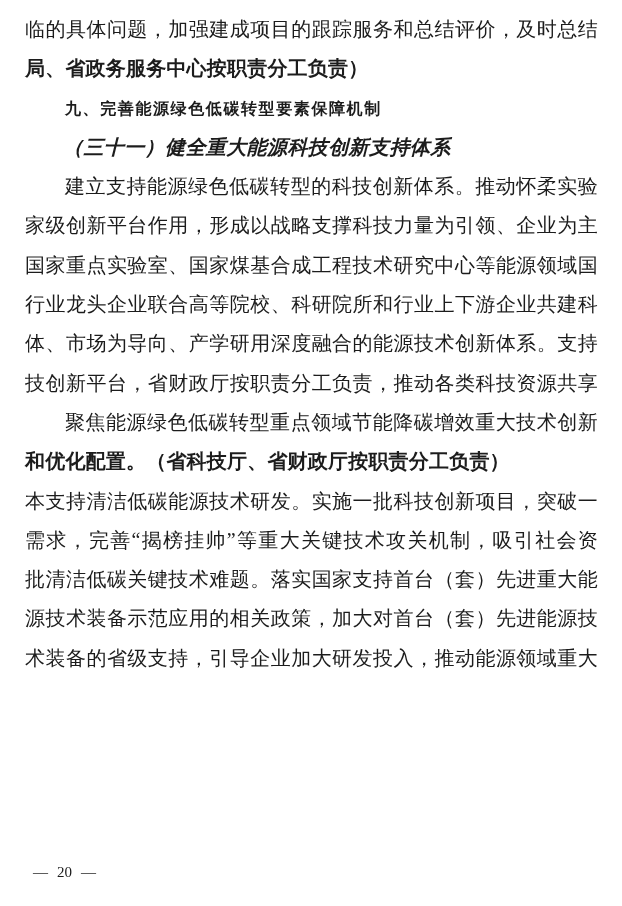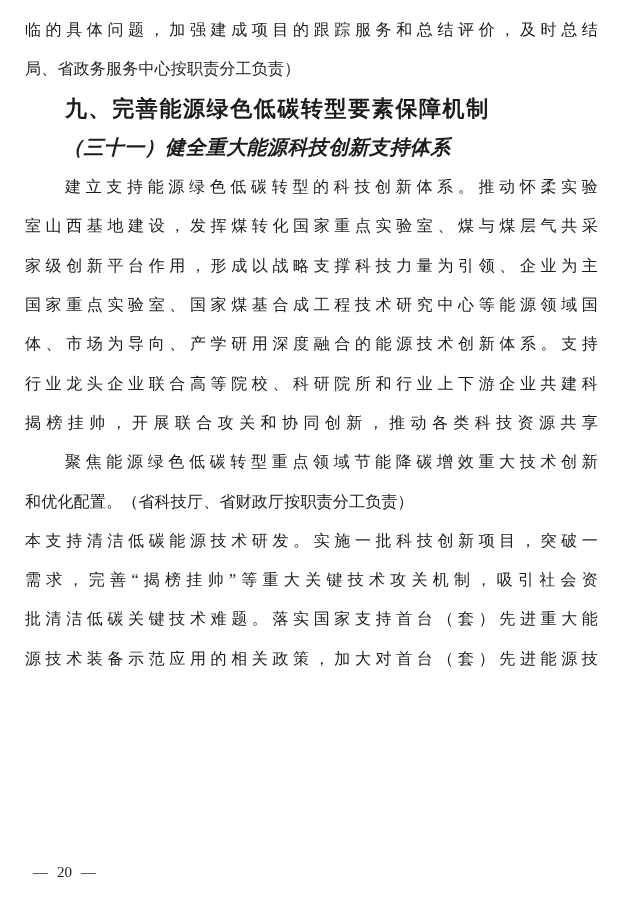--- a/index.html
+++ b/index.html
@@ -17,37 +17,38 @@
   }
   .content {
     position: absolute;
     left: 25px;
     top: 10px;
     width: 573px;
   }
   .line {
     height: 39.3px;
     line-height: 39.3px;
-    font-size: 16px;
+    font-size: 20px;
     text-align: justify;
     text-align-last: justify;
     white-space: nowrap;
     letter-spacing: 0.2px;
   }
   .line.last {
     text-align: center;
     text-align-last: left;
+    font-weight: bold;
   }
   .line.indent {
     padding-left: 40px;
   }
   .heading1 {
     font-family: "Liberation Sans", "DejaVu Sans", sans-serif;
     font-weight: bold;
-    font-size: 22px;
+    font-size: 16px;
     letter-spacing: 1.6px;
     text-align: left;
     text-align-last: left;
     padding-left: 40px;
   }
   .heading2 {
     font-family: Liberation Sans, sans-serif;
     font-weight: bold;
     font-style: italic;
     font-size: 20px;
@@ -77,32 +78,32 @@
 <div class="content">
 
   <div class="line">临的具体问题，加强建成项目的跟踪服务和总结评价，及时总结</div>
   <div class="line last">局、省政务服务中心按职责分工负责）</div>
 
   <div class="line heading1">九、完善能源绿色低碳转型要素保障机制</div>
 
   <div class="line heading2">（三十一）健全重大能源科技创新支持体系</div>
 
   <div class="line indent">建立支持能源绿色低碳转型的科技创新体系。推动怀柔实验</div>
-  <div class="line">室山西基地建设，发挥煤转化国家重点实验室、煤与煤层气共采</div>
   <div class="line">家级创新平台作用，形成以战略支撑科技力量为引领、企业为主</div>
   <div class="line">国家重点实验室、国家煤基合成工程技术研究中心等能源领域国</div>
+  <div class="line">行业龙头企业联合高等院校、科研院所和行业上下游企业共建科</div>
   <div class="line">体、市场为导向、产学研用深度融合的能源技术创新体系。支持</div>
-  <div class="line">行业龙头企业联合高等院校、科研院所和行业上下游企业共建科</div>
-  <div class="line">揭榜挂帅，开展联合攻关和协同创新，推动各类科技资源共享</div>
+  <div class="line">技创新平台，省财政厅按职责分工负责，推动各类科技资源共享</div>
   <div class="line indent">聚焦能源绿色低碳转型重点领域节能降碳增效重大技术创新</div>
 
   <div class="line last">和优化配置。（省科技厅、省财政厅按职责分工负责）</div>
   <div class="line">本支持清洁低碳能源技术研发。实施一批科技创新项目，突破一</div>
   <div class="line">需求，完善“揭榜挂帅”等重大关键技术攻关机制，吸引社会资</div>
   <div class="line">批清洁低碳关键技术难题。落实国家支持首台（套）先进重大能</div>
   <div class="line">源技术装备示范应用的相关政策，加大对首台（套）先进能源技</div>
+  <div class="line">术装备的省级支持，引导企业加大研发投入，推动能源领域重大</div>
 </div>
 
 <div class="footer">
   <span class="dash">—</span>
   <span>20</span>
   <span class="dash">—</span>
 </div>
 
 </body></html>

